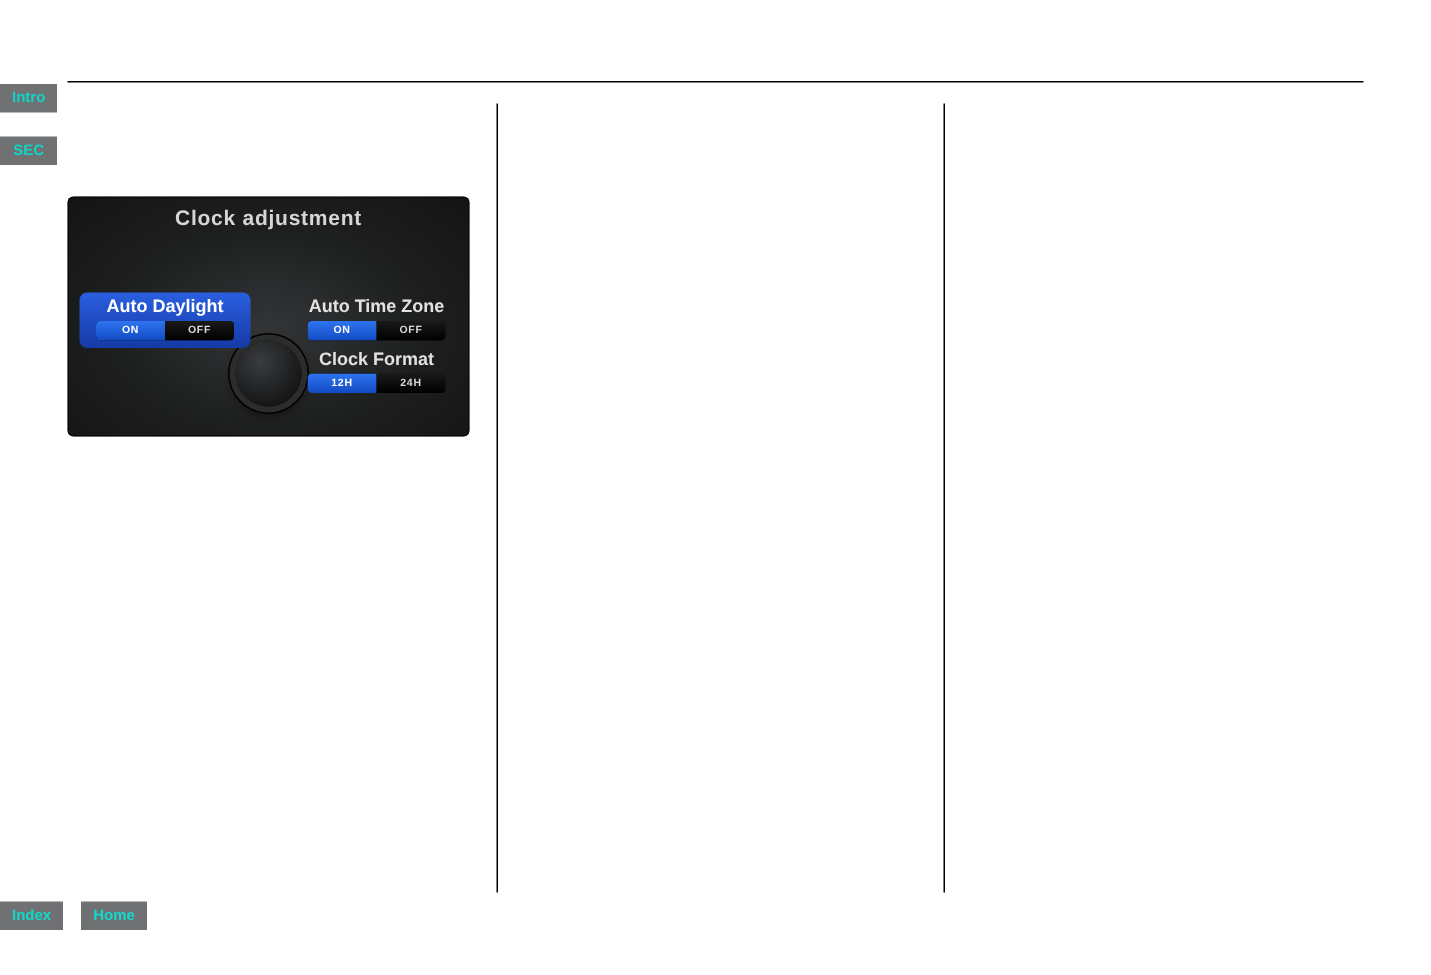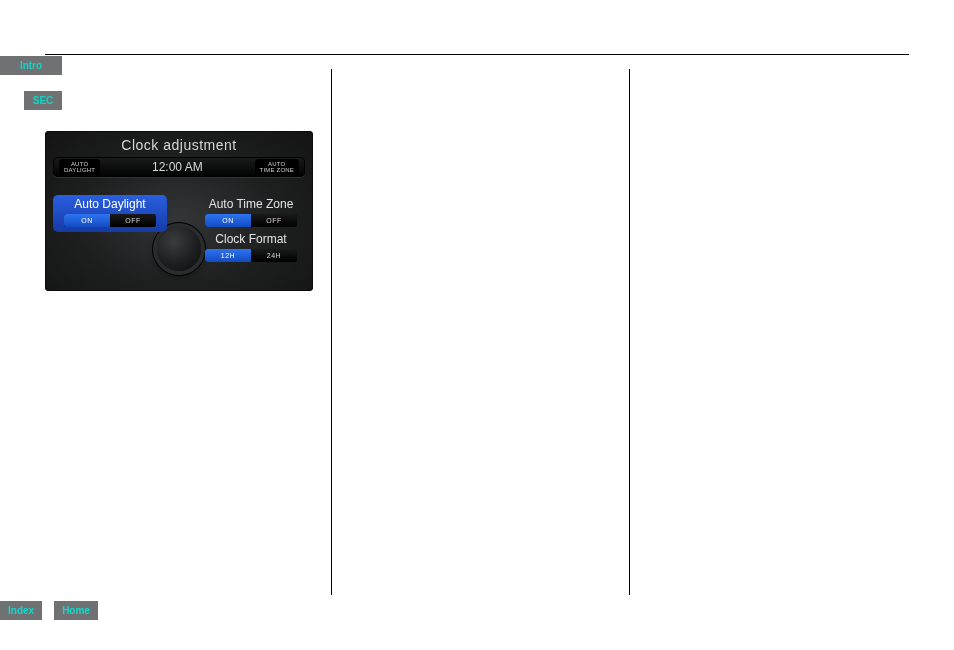--- a/index.html
+++ b/index.html
@@ -1,25 +1,25 @@
 <!DOCTYPE html>
 <html><head>
 <meta charset="utf-8">
 <style>
   html,body{margin:0;padding:0;background:#fff;font-family:Arial,Helvetica,sans-serif;color:#000;}
   .page{width:954px;height:650px;position:relative;box-sizing:border-box;overflow:hidden;}
   .side-tabs{position:absolute;left:0;top:56px;display:flex;flex-direction:column;gap:16px;}
   .side-tabs-bottom{position:absolute;left:0;bottom:30px;display:flex;flex-direction:row;gap:12px;}
   .tab{background:#6f7173;color:#1fe7d7;font-size:10px;font-weight:700;padding:4px 8px;min-width:22px;text-align:center;border-radius:0;cursor:pointer;}
   .tab.intro{color:#0fd5c6;}
-  .tab.sec{color:#0fd5c6;margin-left:24px;}
+  .tab.sec{color:#0fd5c6;}
   .tab.index{color:#12d9cb;}
   .tab.home{color:#12d9cb;}
   .header-rule{position:absolute;left:45px;right:45px;top:54px;border-top:1.1px solid #000;}
-  .content{position:absolute;left:45px;right:45px;top:69px;bottom:55px;display:flex;}
+  .content{position:absolute;left:45px;right:45px;top:69px;bottom:55px;display:flex;font-weight:bold;}
   .col{flex:1;box-sizing:border-box;}
   .col.left{padding-right:18px;}
   .col.mid{border-left:0.6px solid #000;border-right:0.6px solid #000;padding-left:18px;padding-right:18px;}
   .col.right{padding-left:18px;}
   
   .carshot{width:268px;height:160px;border-radius:4px;background:radial-gradient(ellipse at 50% 55%,#343537 0%,#1d1e1e 55%,#141415 100%);position:relative;color:#e6e6e6;font-family:Arial,Helvetica,sans-serif;overflow:hidden;margin-top:62px;box-shadow:0 0 0 1px #0b0b0b inset;}
   .carshot .title{position:absolute;left:0;right:0;top:6px;text-align:center;font-size:14px;color:#d6d6d9;letter-spacing:0.5px;}
   .carshot .timebar{position:absolute;left:8px;right:8px;top:26px;height:20px;background:linear-gradient(#1b1c1c,#010101);border-radius:5px;display:flex;align-items:center;justify-content:space-between;padding:0 6px;box-sizing:border-box;box-shadow:0 0 0 1px #000 inset,0 1px 0 #333;}
   .carshot .timebar .time{font-size:12px;color:#d6d6d6;}
   .chip{background:#000;border:1px solid #000;border-radius:3px;padding:1px 4px;font-size:6px;line-height:1;color:#cfcfcf;text-align:center;letter-spacing:0.2px;}
@@ -53,31 +53,20 @@
     <div class="tab home">Home</div>
   </div>
 
   <div class="header-rule"></div>
 
   <div class="content">
     <div class="col left">
 
       <div class="carshot">
         <div class="title">Clock adjustment</div>
-        <div class="timebar">
-          <div class="chip">
-            <span>AUTO</span>
-            <span class="l2">DAYLIGHT</span>
-          </div>
-          <div class="time">12:00 AM</div>
-          <div class="chip">
-            <span>AUTO</span>
-            <span class="l2">TIME ZONE</span>
-          </div>
-        </div>
 
         <div class="knob"></div>
 
         <div class="grp topleft sel">
           <div class="lbl">Auto Daylight</div>
           <div class="toggle">
             <div class="half on">ON</div>
             <div class="half off">OFF</div>
           </div>
         </div>

